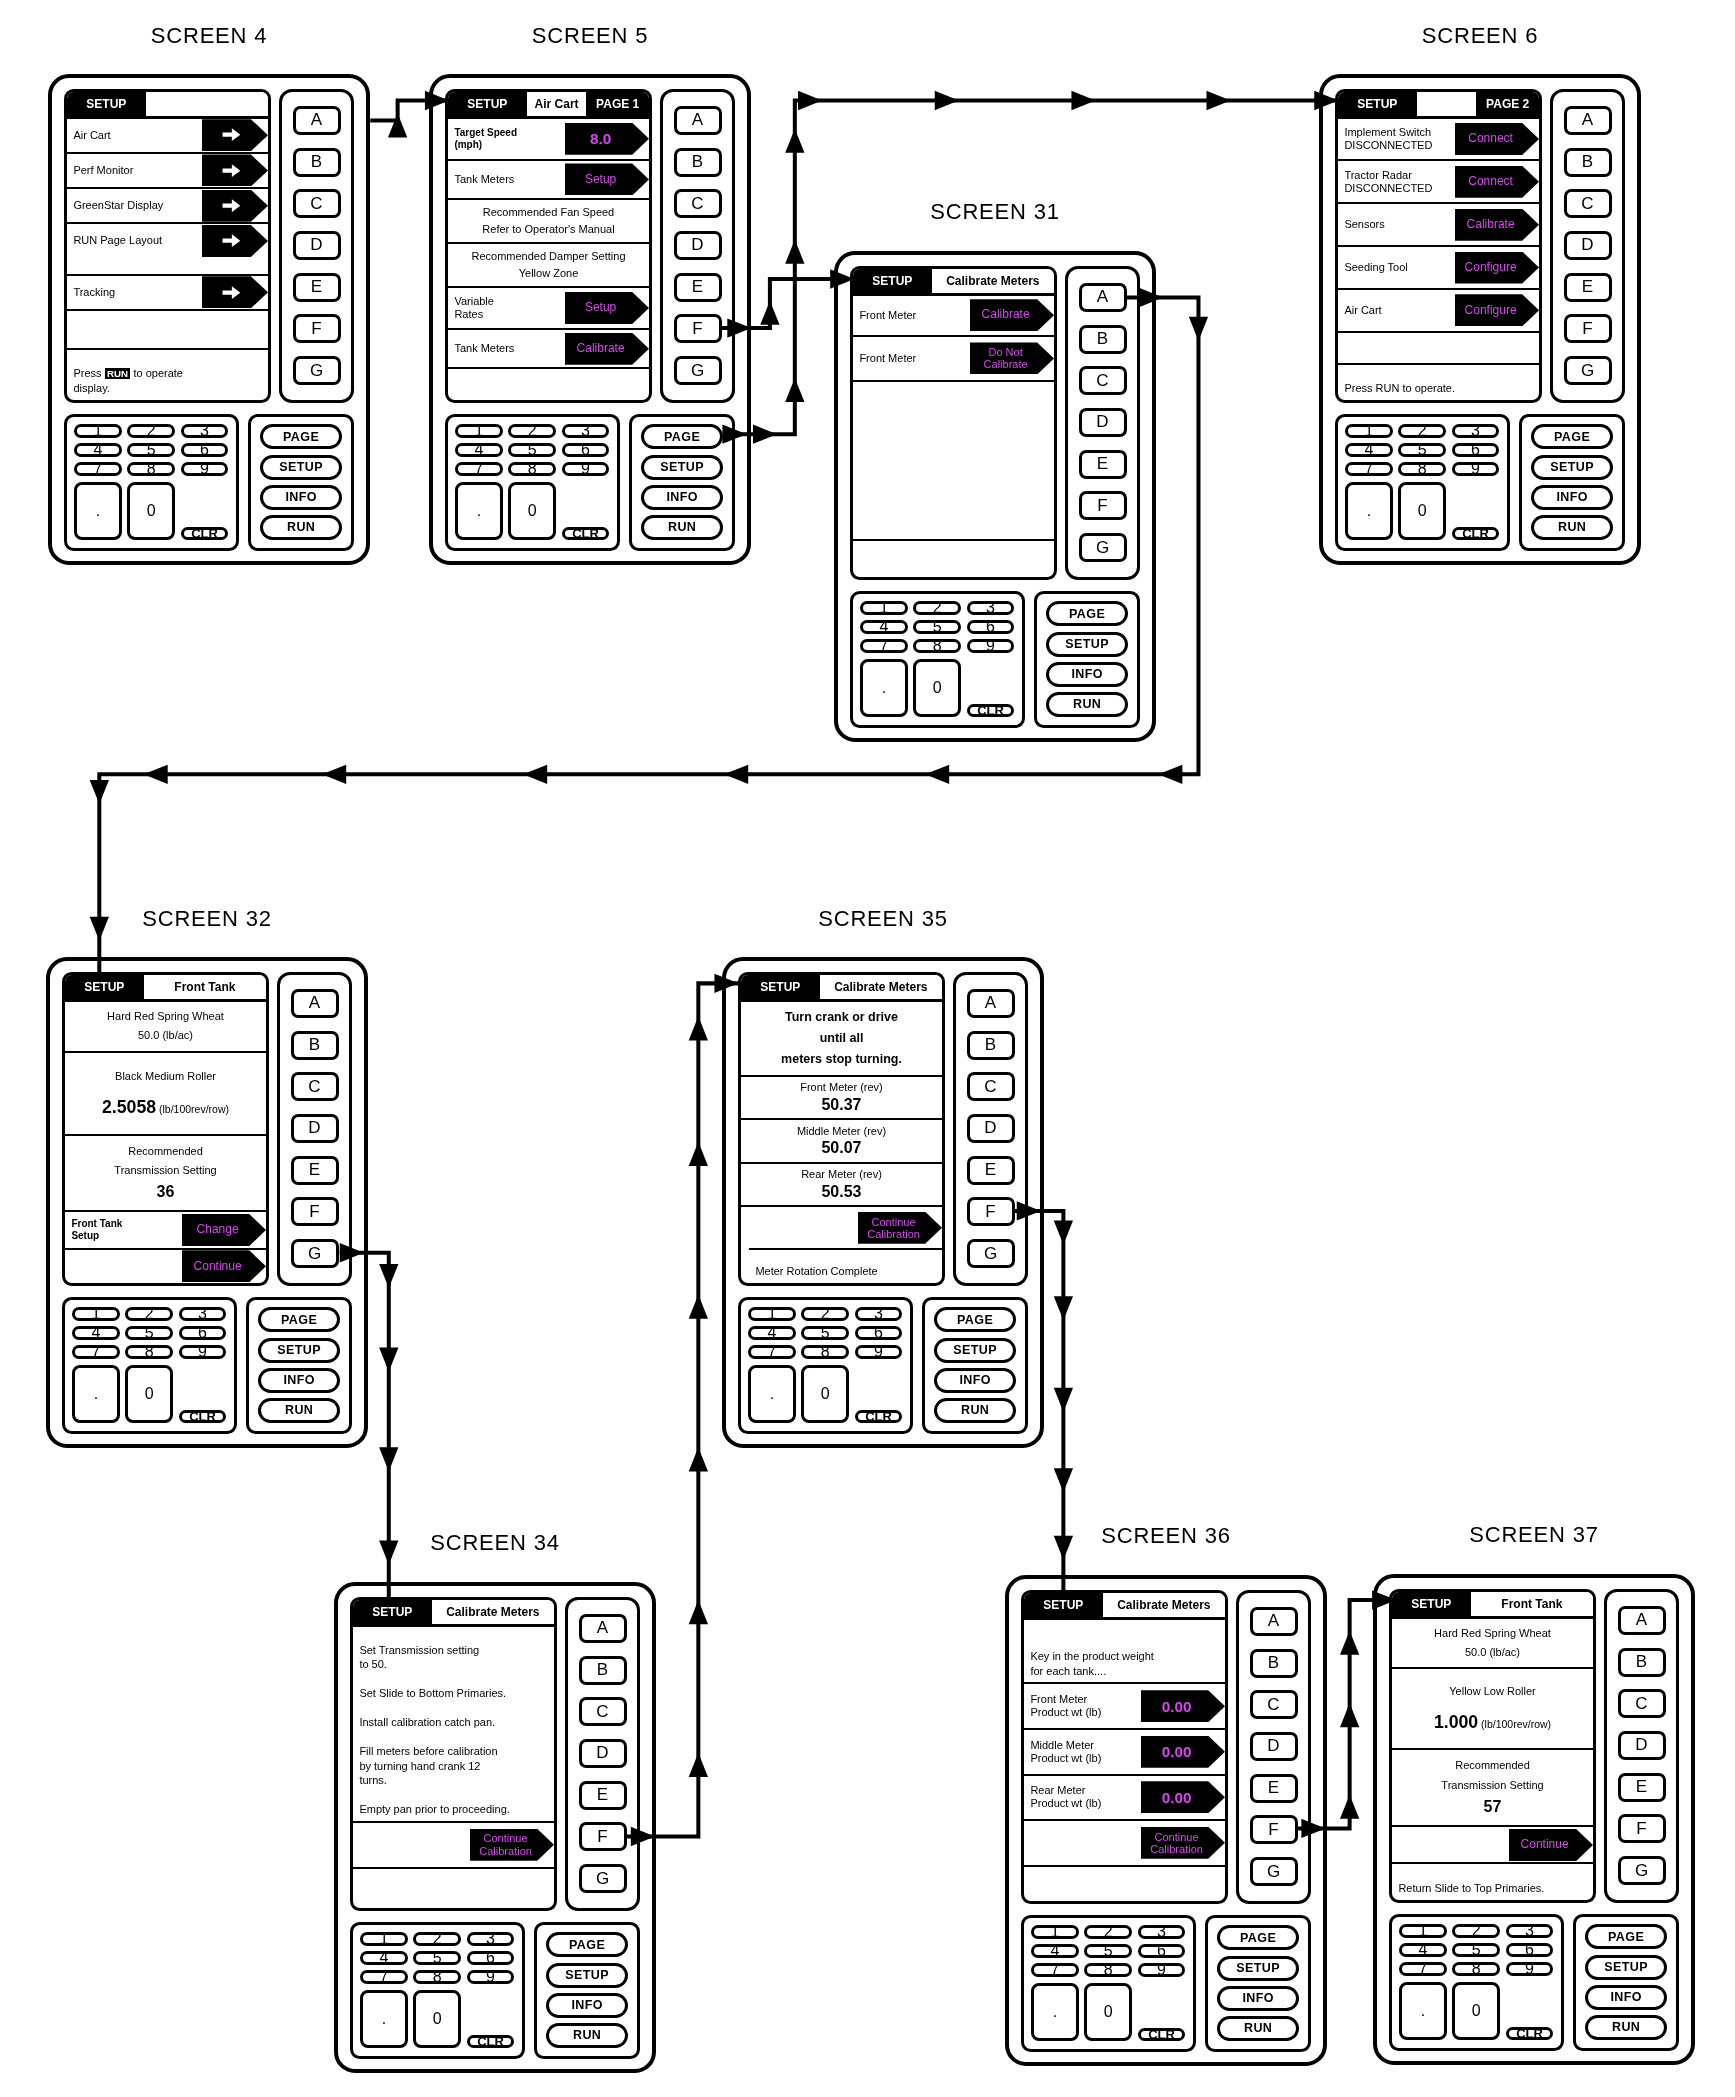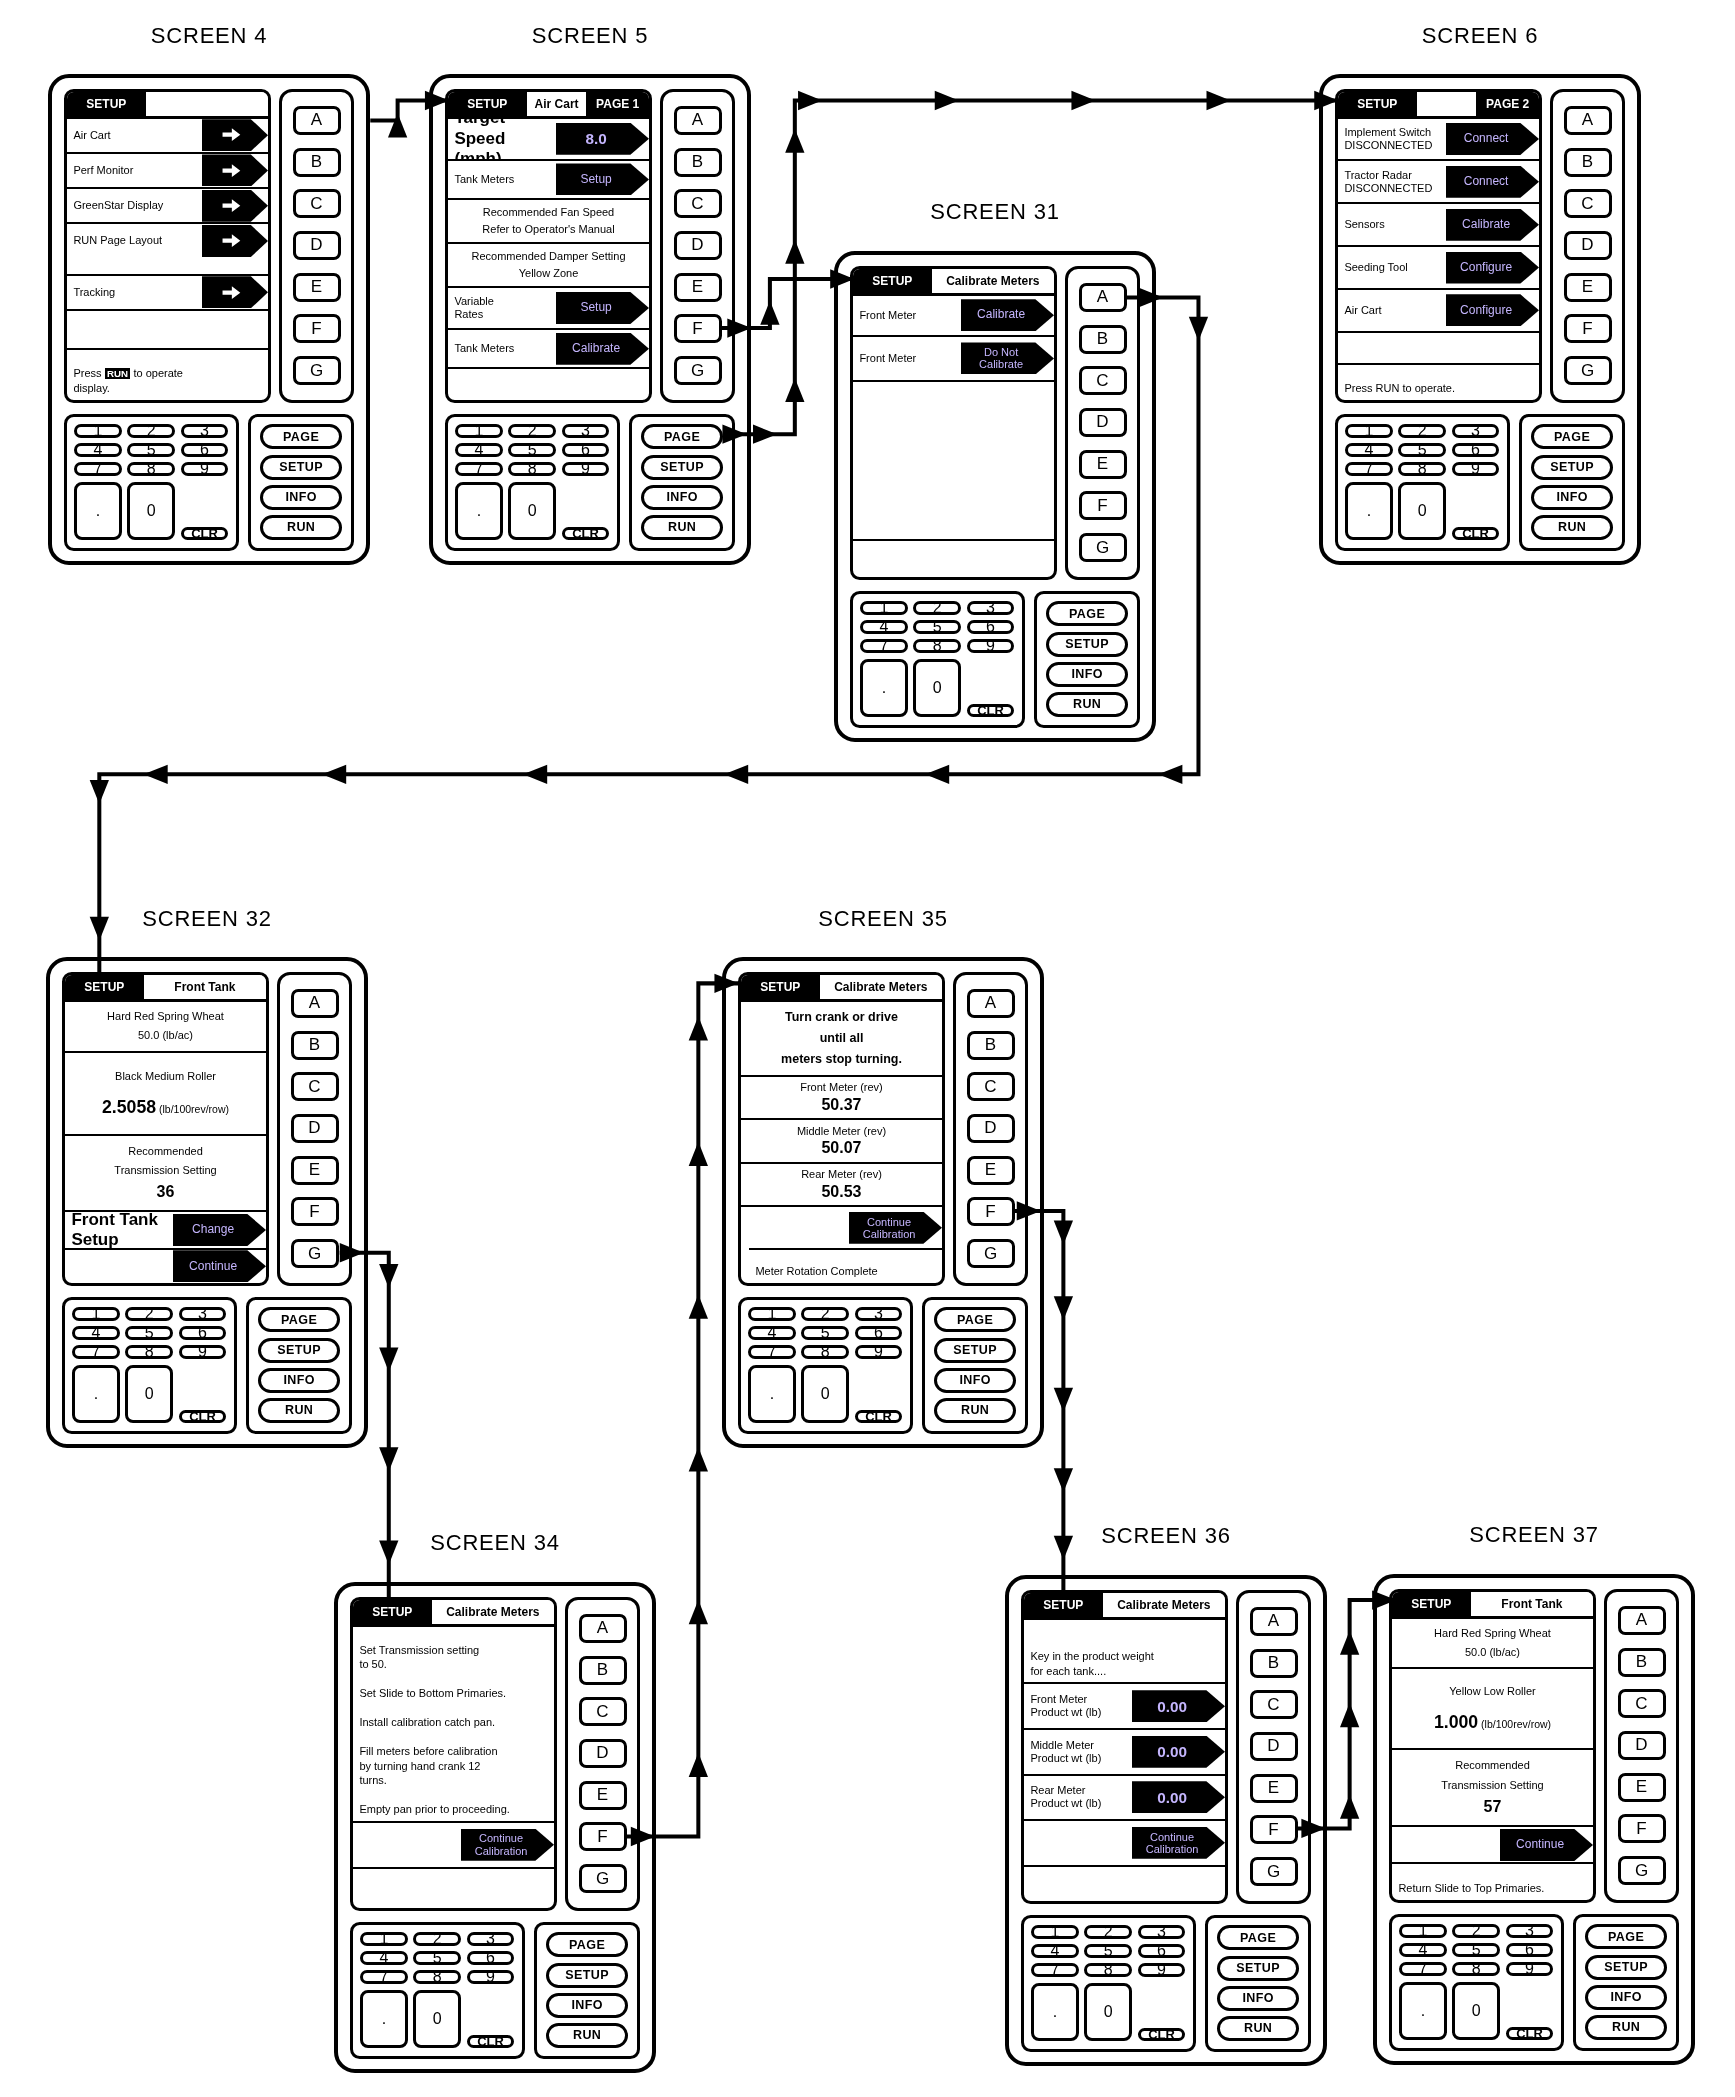--- a/index.html
+++ b/index.html
@@ -15,22 +15,22 @@
            overflow:hidden;background:#fff;min-width:0;}
   .hdr{display:flex;height:24px;border-bottom:3.2px solid #000;flex:none;}
   .tab{display:flex;align-items:center;justify-content:center;font-weight:bold;font-size:12px;
        padding:0 3.2px;white-space:nowrap;overflow:hidden;}
   .tab.dark{background:#000;color:#fff;}
   .tab.light{background:#fff;color:#000;}
   .rows{flex:1;display:flex;flex-direction:column;}
   .row{display:flex;align-items:center;min-height:0;overflow:hidden;}
   .row + .row{border-top:2.8px solid #000;}
   .lbl{flex:1;font-size:11px;line-height:1.2;padding:1.6px 3.2px 1.6px 6.4px;white-space:pre-line;}
-  .lbl.bold{font-weight:bold;font-size:17px;}
-  .chip{width:93px;flex:none;align-self:center;background:#000;color:#c4b5fd;display:flex;
+  .lbl.bold{font-weight:bold;font-size:10px;}
+  .chip{width:84px;flex:none;align-self:center;background:#000;color:#d946ef;display:flex;
         align-items:center;justify-content:center;text-align:center;font-size:12px;
         line-height:1.12;clip-path:polygon(0 0,80% 0,100% 50%,80% 100%,0 100%);
         padding:0 16px 0 3.2px;box-sizing:border-box;white-space:pre-line;height:32px;}
   .chip.big{font-size:15.3px;font-weight:bold;}
   .chip.twoline{font-size:11px;}
   .chip-menu{width:66px;flex:none;align-self:center;background:#000;display:flex;align-items:center;
         justify-content:center;clip-path:polygon(0 0,74% 0,100% 50%,74% 100%,0 100%);
         padding-right:8px;box-sizing:border-box;height:32px;}
   .row-center{flex-direction:column;justify-content:space-evenly;align-items:center;
               text-align:center;padding:2.4px 3.2px;}

